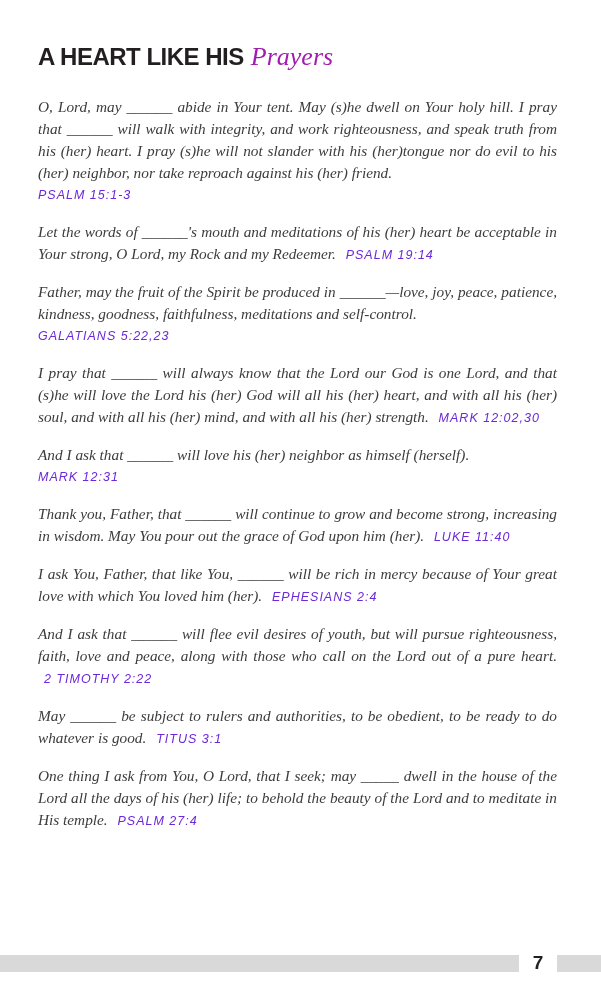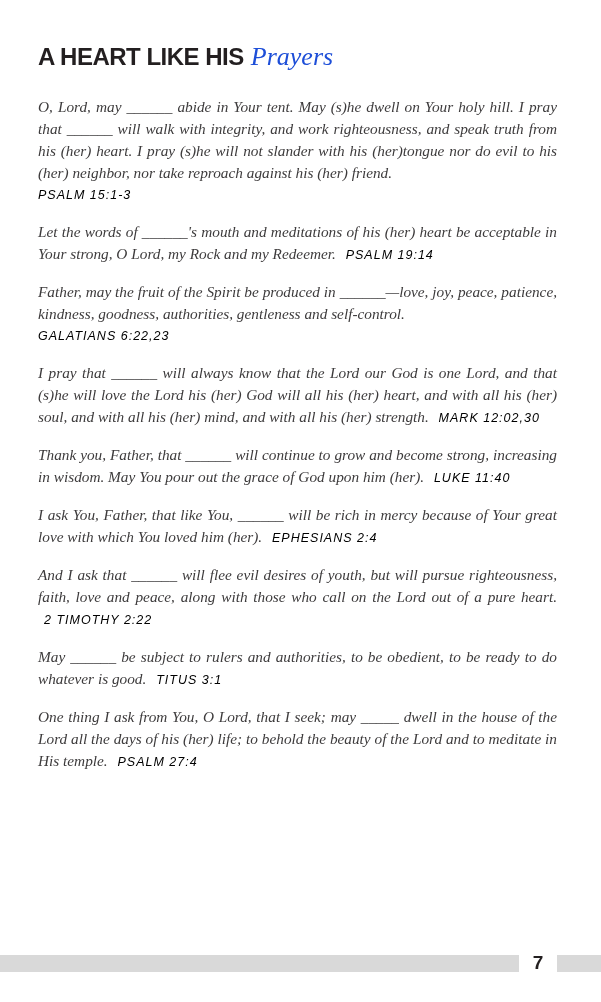--- a/index.html
+++ b/index.html
@@ -29,39 +29,39 @@
     letter-spacing: -0.5px;
     color: #231f20;
   }
   h1.page-title .title-sub {
     font-family: "Liberation Serif", serif;
     font-style: italic;
     font-weight: normal;
     font-size: 26px;
     letter-spacing: 0;
     margin-left: 7px;
-    color: #1d4ed8;
+    color: #a21caf;
     margin-top: 40px;
   }
 
   p.prayer {
     margin: 0 0 15px 0;
     font-size: 15.3px;
     line-height: 22px;
     color: #3d3b3c;
     text-align: justify;
     font-style: italic;
   }
   p.prayer:last-child { margin-bottom: 16px; }
 
   .ref {
     font-family: "Liberation Sans", sans-serif;
     font-size: 12.5px;
     letter-spacing: 1px;
-    color: #000000;
+    color: #6d28d9;
     margin-left: 6px;
     white-space: nowrap;
   }
   p.ref-block .ref {
     display: block;
     margin-left: 0;
     text-align: left;
     line-height: 22px;
   }
 
@@ -109,29 +109,33 @@
       <span>O, Lord, may ______ abide in Your tent. May (s)he dwell on Your holy hill. I pray that ______ will walk with integrity, and work righteousness, and speak truth from his (her) heart. I pray (s)he will not slander with his (her)tongue nor do evil to his (her) neighbor, nor take reproach against his (her) friend.</span>
       <span class="ref">PSALM 15:1-3</span>
     </p>
 
     <p class="prayer">
       <span>Let the words of ______'s mouth and meditations of his (her) heart be acceptable in Your strong, O Lord, my Rock and my Redeemer.</span>
       <span class="ref">PSALM 19:14</span>
     </p>
 
     <p class="prayer ref-block">
-      <span>Father, may the fruit of the Spirit be produced in ______—love, joy, peace, patience, kindness, goodness, authorities, gentleness and self-control.</span>
-      <span class="ref">GALATIANS 6:22,23</span>
+      <span>Father, may the fruit of the Spirit be produced in ______—love, joy, peace, patience, kindness, goodness, faithfulness, meditations and self-control.</span>
+      <span class="ref">GALATIANS 5:22,23</span>
     </p>
 
     <p class="prayer">
       <span>I pray that ______ will always know that the Lord our God is one Lord, and that (s)he will love the Lord his (her) God will all his (her) heart, and with all his (her) soul, and with all his (her) mind, and with all his (her) strength.</span>
       <span class="ref">MARK 12:02,30</span>
     </p>
 
+    <p class="prayer ref-block">
+      <span>And I ask that ______ will love his (her) neighbor as himself (herself).</span>
+      <span class="ref">MARK 12:31</span>
+    </p>
 
     <p class="prayer">
       <span>Thank you, Father, that ______ will continue to grow and become strong, increasing in wisdom. May You pour out the grace of God upon him (her).</span>
       <span class="ref">LUKE 11:40</span>
     </p>
 
     <p class="prayer">
       <span>I ask You, Father, that like You, ______ will be rich in mercy because of Your great love with which You loved him (her).</span>
       <span class="ref">EPHESIANS 2:4</span>
     </p>

